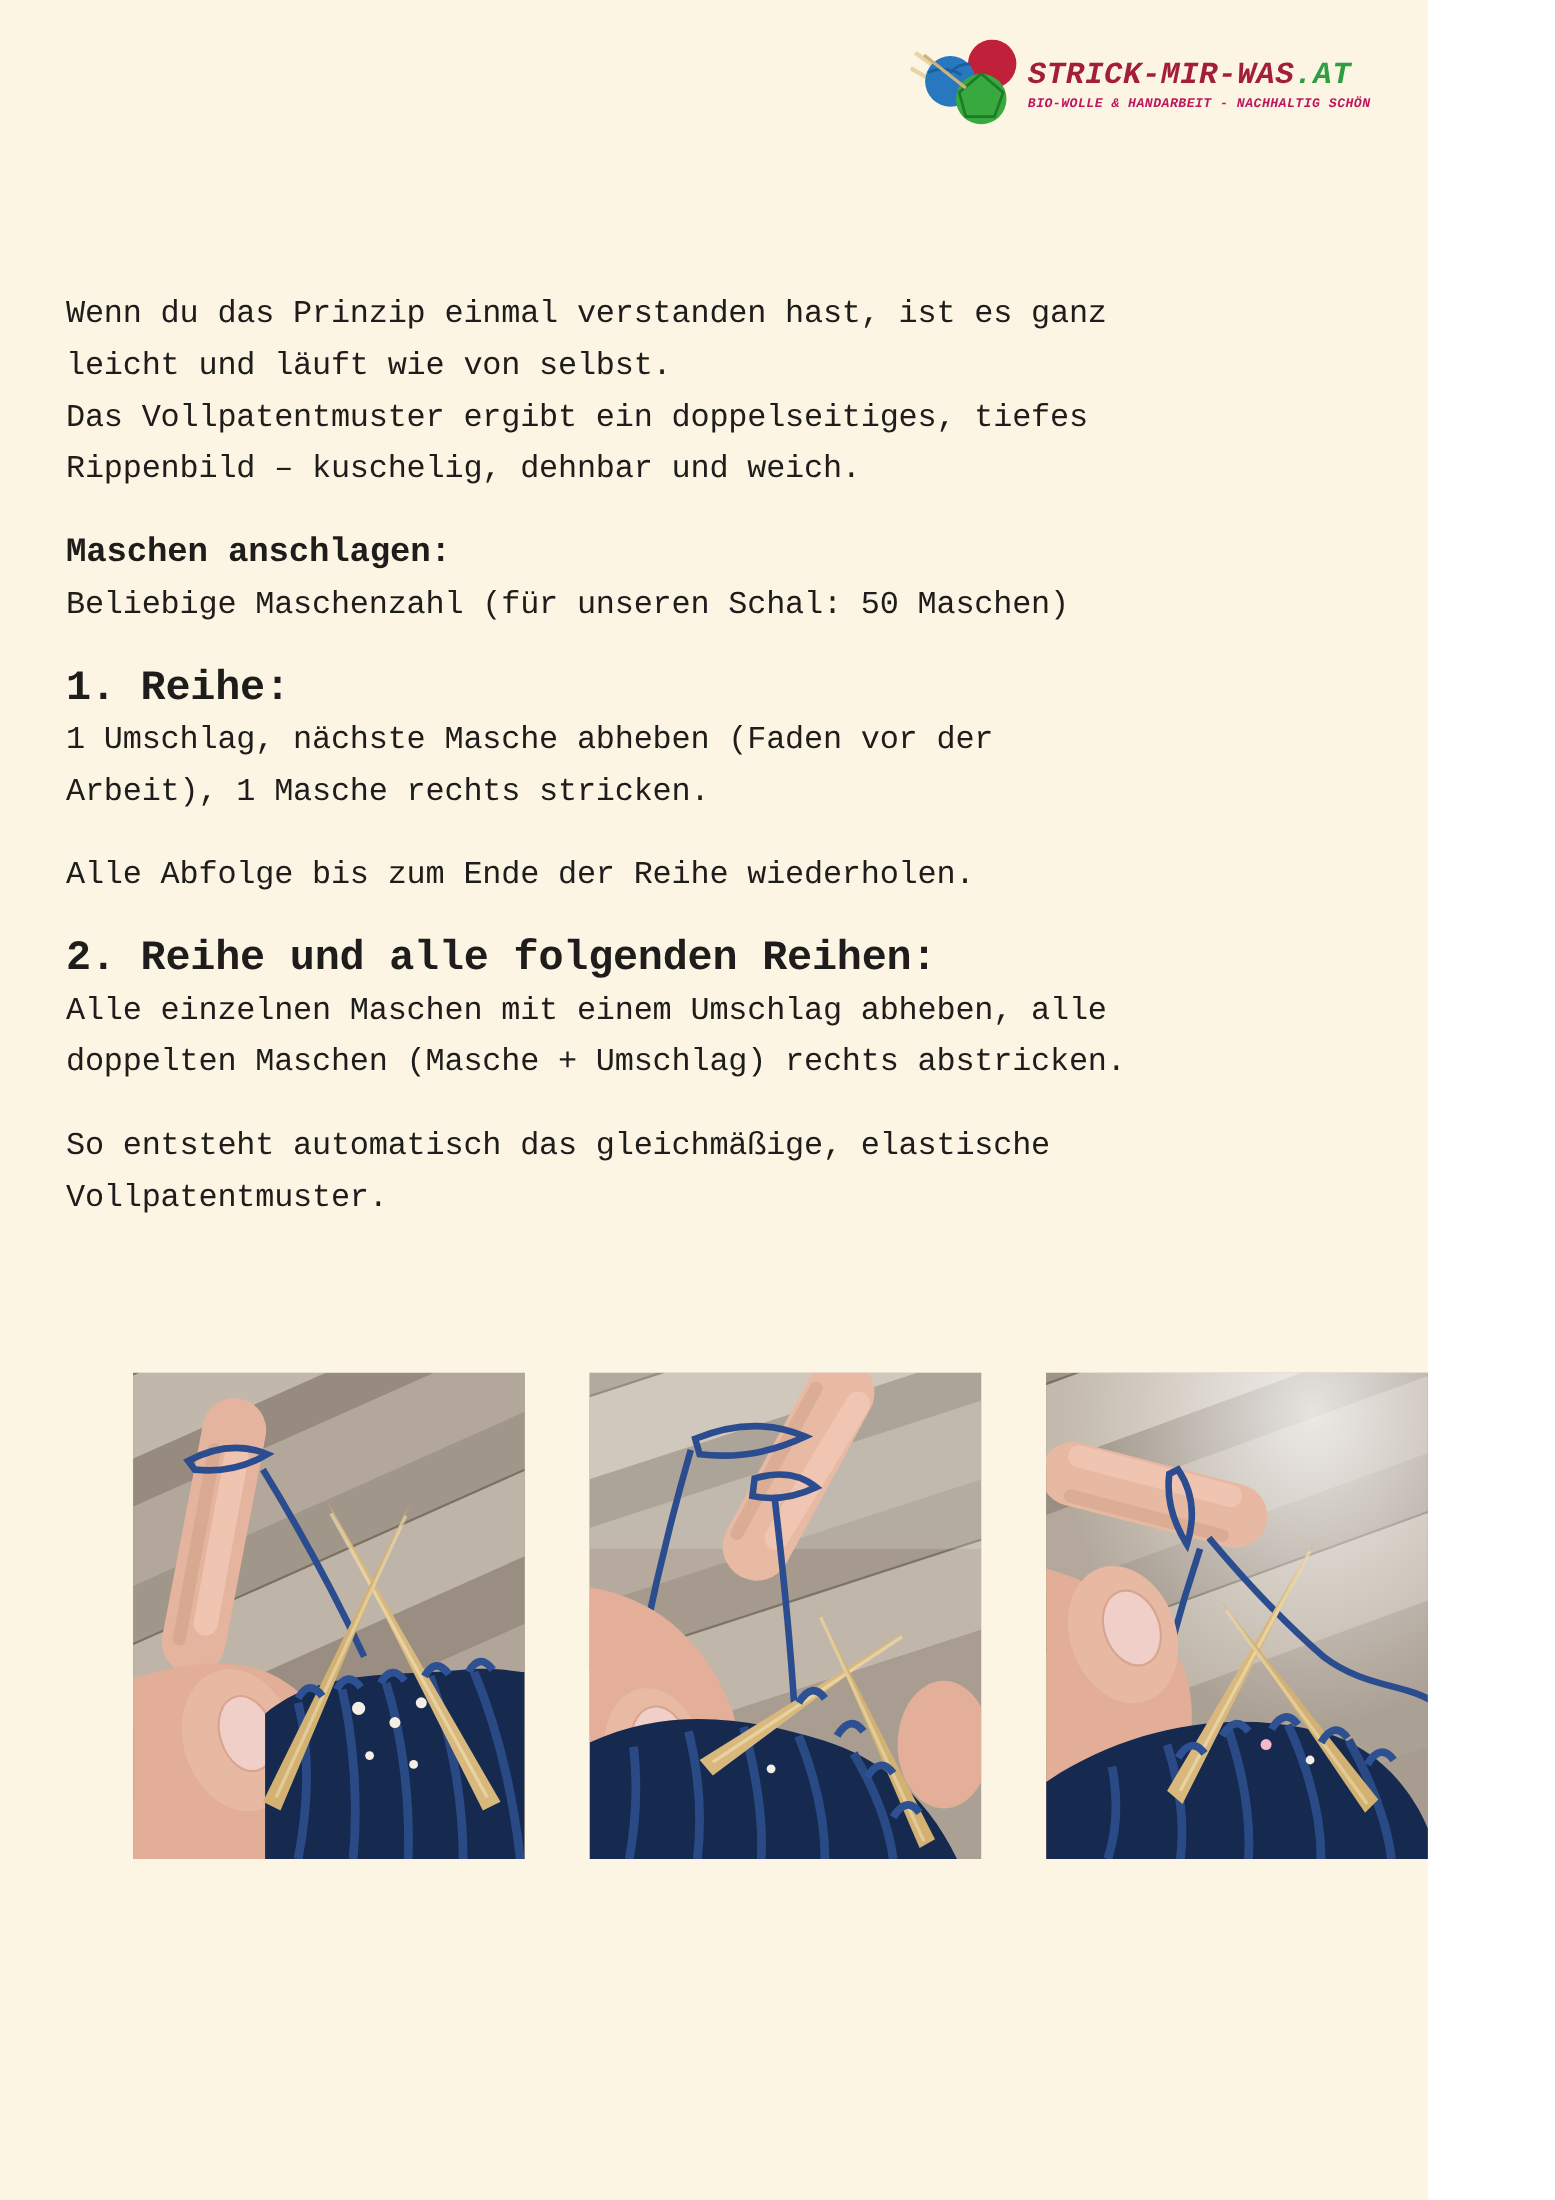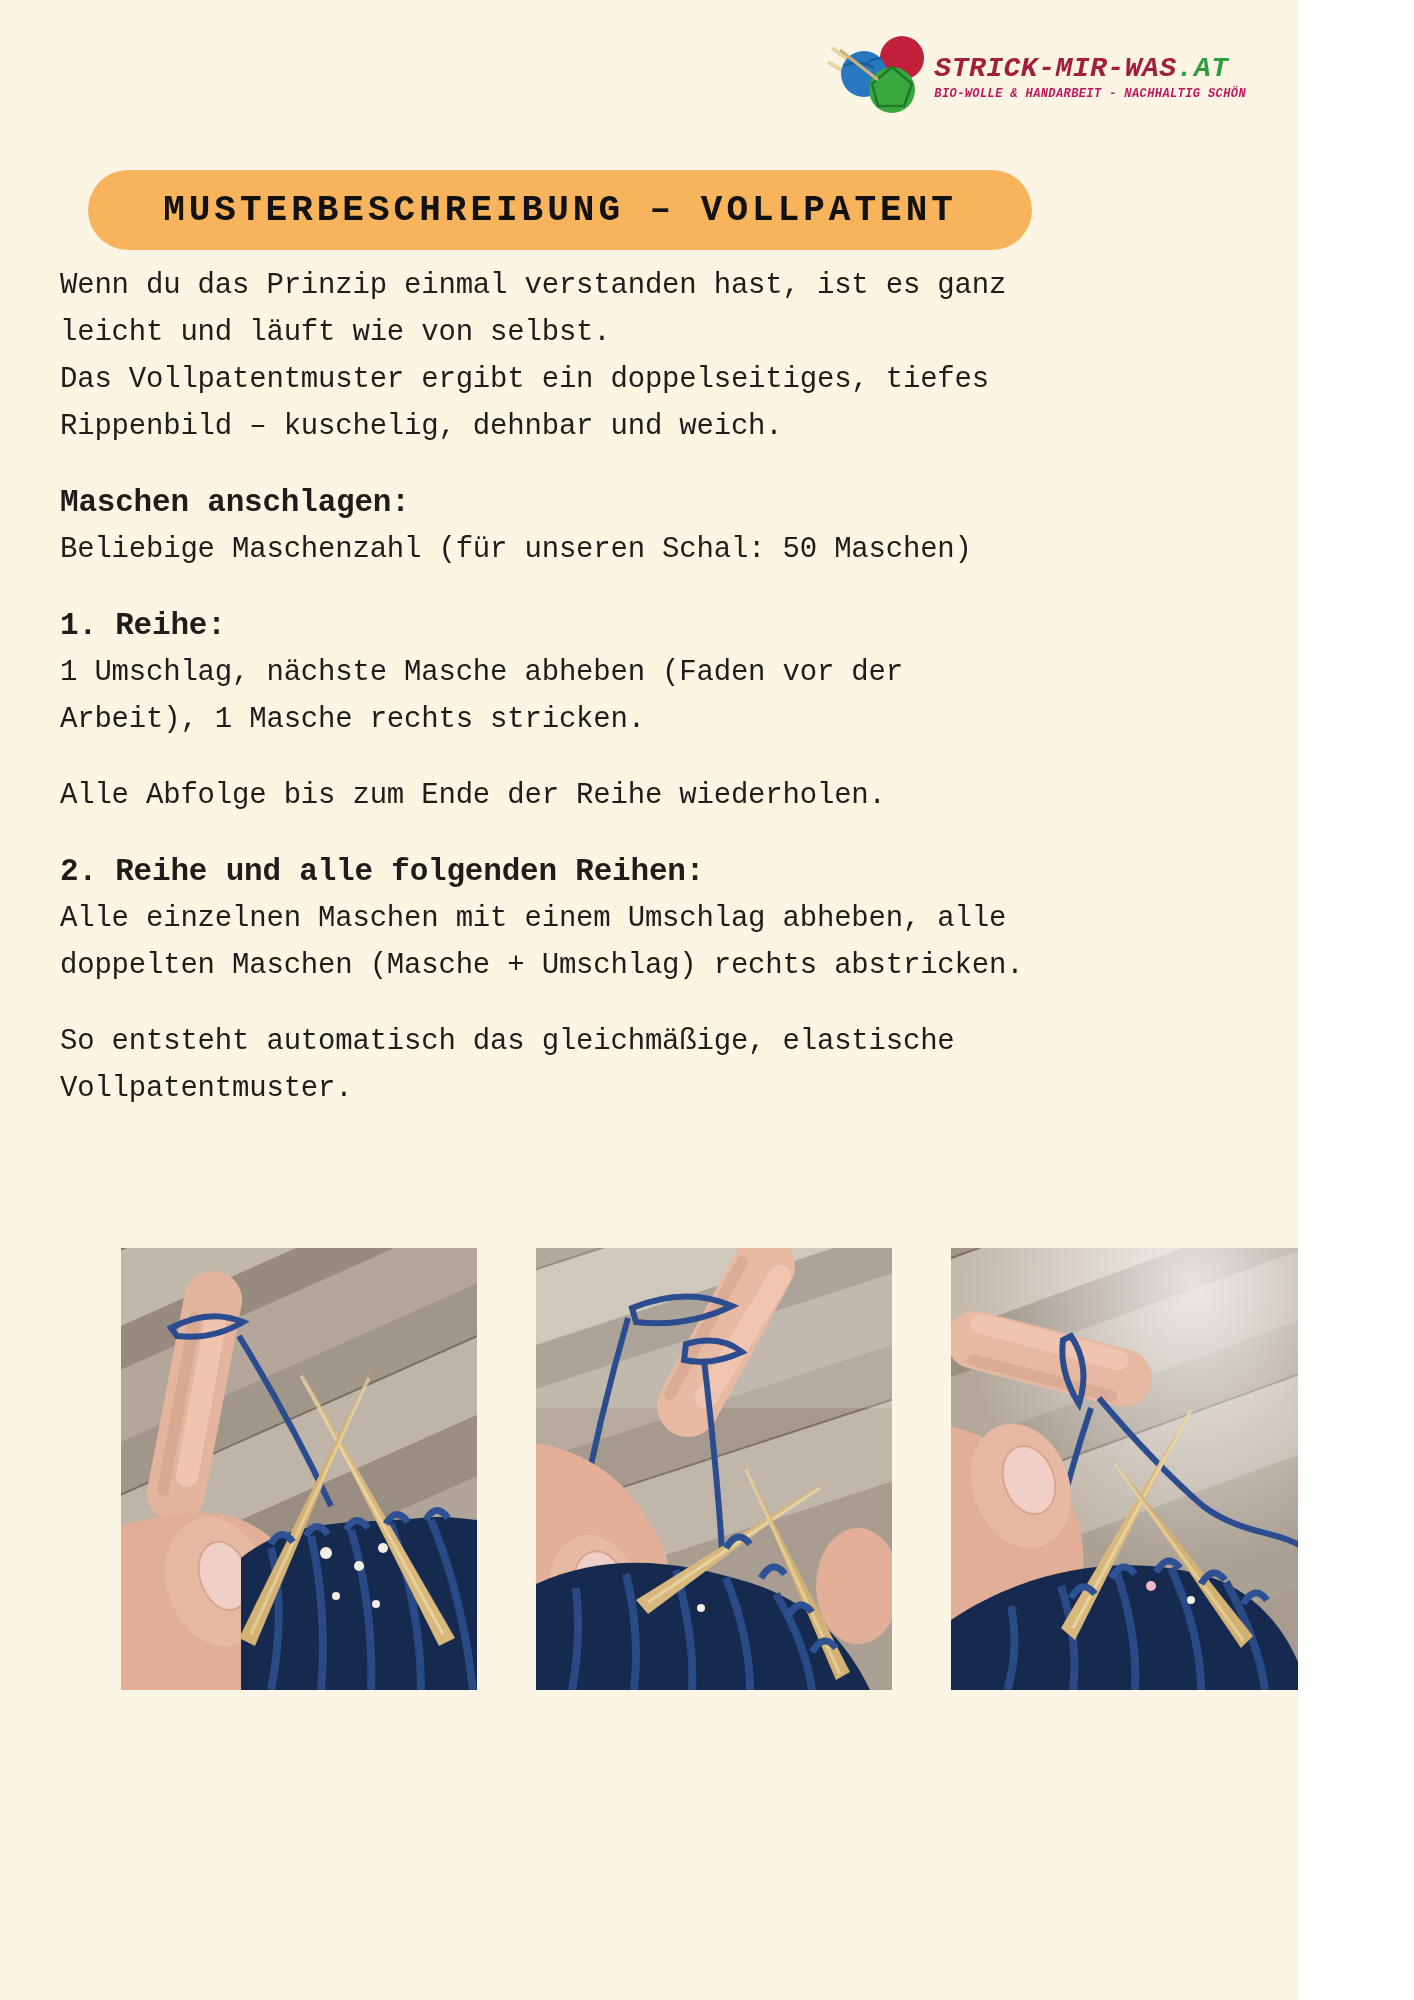--- a/index.html
+++ b/index.html
@@ -45,21 +45,21 @@
   }
 
   
   .content{
     position:absolute;left:60px;top:262px;width:992px;
     font-size:29px;line-height:47px;letter-spacing:-.2px;
   }
   .content p{margin:0;}
   .content .gap{margin-top:29px;}
   .h-cast{font-weight:bold;font-size:31px;}
-  .h-row{font-weight:bold;font-size:31px;}
+  .h-row{font-weight:bold;font-size:38px;}
 
   
   .photos{
     position:absolute;left:121px;top:1248px;
     display:flex;gap:59px;
   }
   .photo{width:356px;height:442px;margin:0;overflow:hidden;background:#a79c8f;}
   .photo svg{display:block;width:100%;height:100%;}
 
   
@@ -92,23 +92,20 @@
         <path d="M52 48 L72 31 L92 48 L84 70 L58 70 Z" fill="none" stroke="#1f7a2a" stroke-width="2.5"></path>
         <line x1="20" y1="14" x2="58" y2="44" stroke="#cdb27c" stroke-width="3"></line>
       </svg>
     </span>
     <span class="logo-text">
       <span class="logo-title"><span>STRICK-MIR-WAS</span><span class="tld">.AT</span></span>
       <span class="logo-subtitle">BIO-WOLLE &amp; HANDARBEIT - NACHHALTIG SCHÖN</span>
     </span>
   </div>
 
-  <div class="banner">
-    <span class="banner-title">MUSTERBESCHREIBUNG – VOLLPATENT</span>
-  </div>
 
   <div class="content">
     <p>Wenn du das Prinzip einmal verstanden hast, ist es ganz leicht und läuft wie von selbst.</p>
     <p>Das Vollpatentmuster ergibt ein doppelseitiges, tiefes Rippenbild – kuschelig, dehnbar und weich.</p>
 
     <p class="gap h-cast">Maschen anschlagen:</p>
     <p>Beliebige Maschenzahl (für unseren Schal: 50 Maschen)</p>
 
     <p class="gap h-row">1. Reihe:</p>
     <p>1 Umschlag, nächste Masche abheben (Faden vor der Arbeit), 1 Masche rechts stricken.</p>

